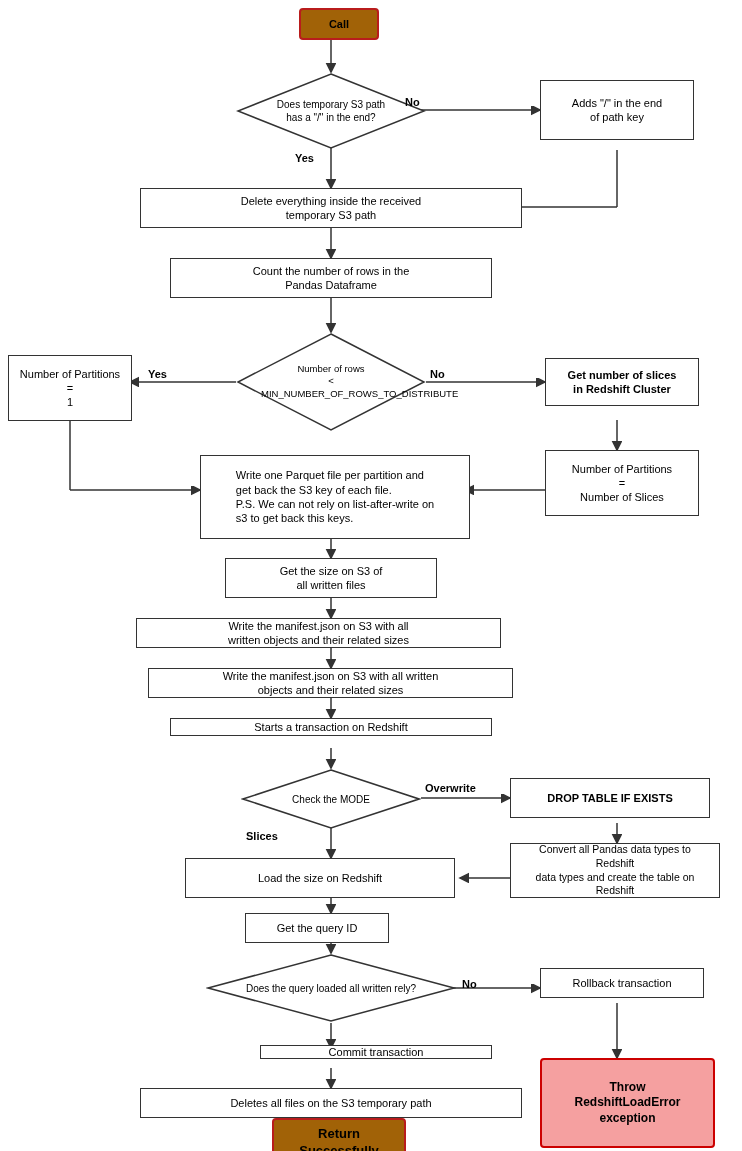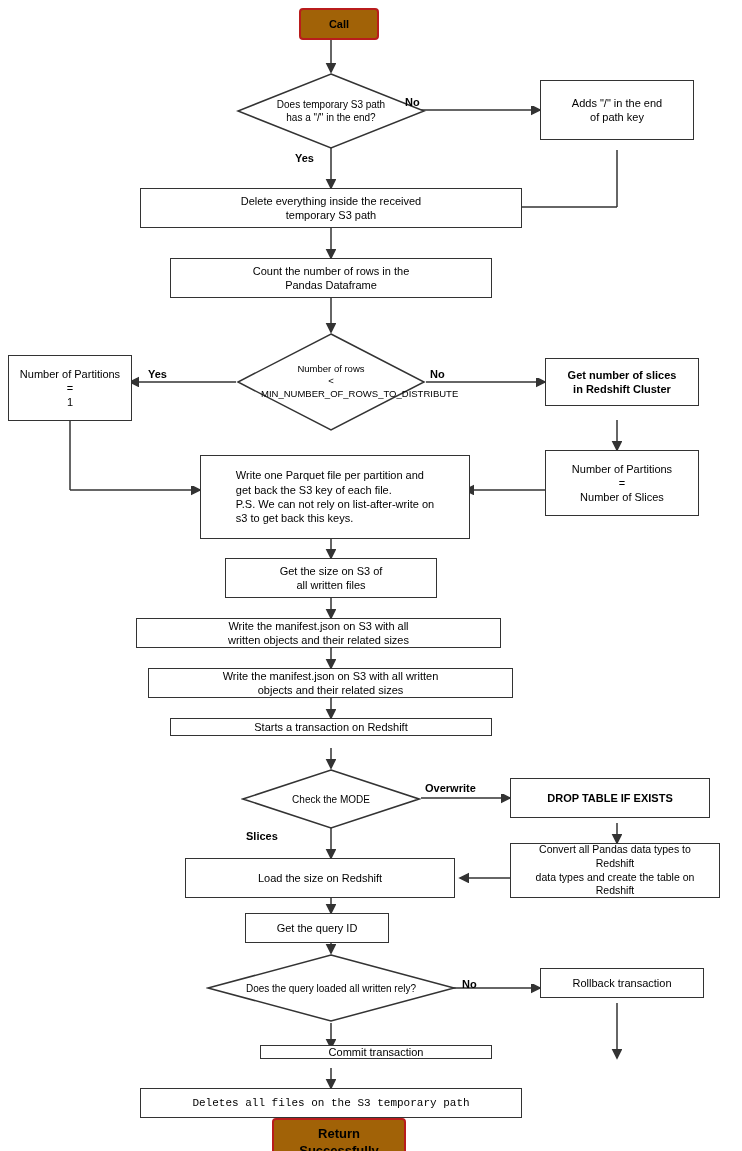--- a/index.html
+++ b/index.html
@@ -314,22 +314,27 @@
 
   <div class="node rect" style="left:540px;top:968px;width:164px;height:30px;">
     <span style="font-size:11px;">Rollback transaction</span>
   </div>
 
   <div class="node rect" style="left:215px;top:1045px;width:232px;height:14px;margin-left:45px;">
     <span style="font-size:11px;">Commit transaction</span>
   </div>
 
   <div class="node rect" style="left:140px;top:1088px;width:382px;height:30px;">
-    <span style="font-size:11px;font-family:Liberation Mono, monospace;">Deletes all files on the S3 temporary path</span>
+    <span style="font-size:11px;">Deletes all files on the S3 temporary path</span>
   </div>
 
   <div class="node rect rect-green" style="left:264px;top:1118px;width:134px;height:50px;border-radius:4px;font-size:13px;font-weight:bold;">
     <span style="white-space:pre-line;">Return
 Successfully</span>
   </div>
 
+  <div class="node rect rect-pink" style="left:540px;top:1058px;width:175px;height:90px;border-radius:4px;font-size:12px;">
+    <span style="white-space:pre-line;text-align:center;">Throw
+RedshiftLoadError
+exception</span>
+  </div>
 
 </div>
 
 </body></html>

